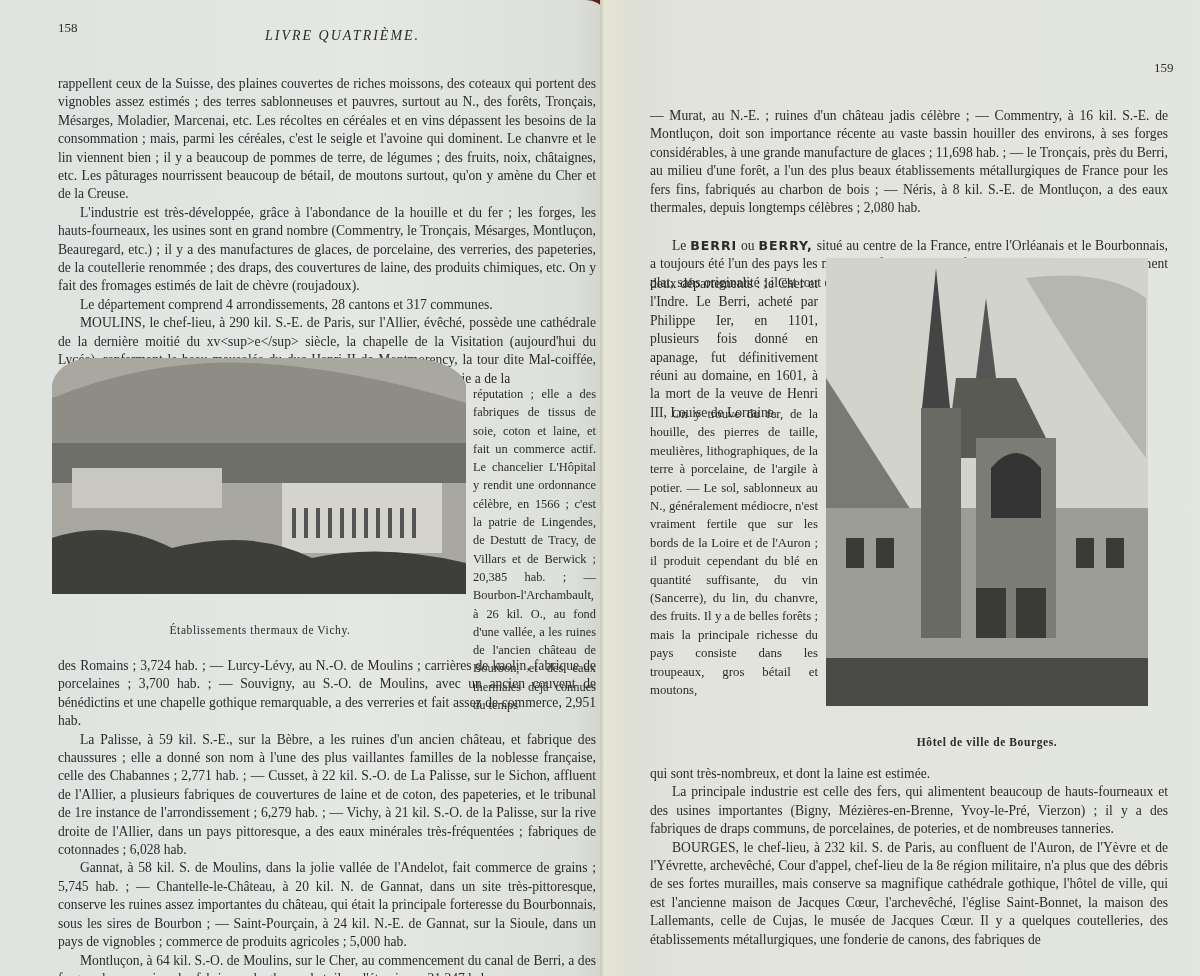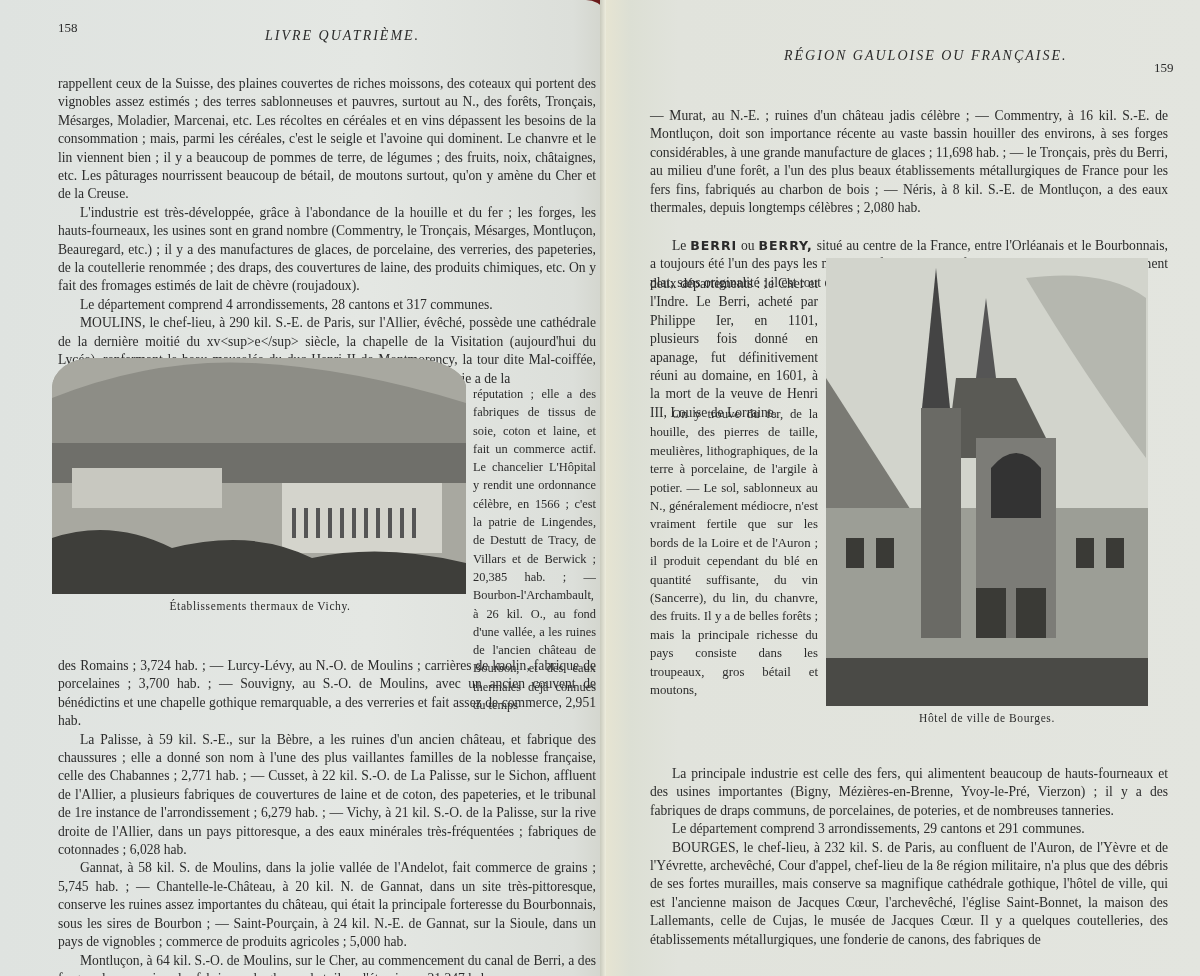--- a/index.html
+++ b/index.html
@@ -8,21 +8,21 @@
   .page.left{left:0;width:606px;background:linear-gradient(90deg,#dfe3e0 0%,#e4e7e3 60%,#dcdfda 93%,#cfd1c8 100%);border-top-right-radius:30px 40px;}
   .page.right{left:606px;width:594px;background:linear-gradient(90deg,#e6e4d2 0%,#dcdfd4 4%,#e1e3dc 12%,#e3e5df 100%);}
   .gutter{position:absolute;left:600px;top:0;width:14px;height:976px;background:linear-gradient(90deg,#c9cabd,#efeedf 45%,#d8d7c4);}
   .hdr{position:absolute;font-size:14px;letter-spacing:2px;font-style:italic;}
   .pno{position:absolute;font-size:13px;}
   .txt{position:absolute;font-size:13.6px;line-height:18.4px;text-align:justify;margin-top:25px;}
   .txt p{margin:0;}
   .txt .ind{text-indent:22px;}
   .bold{font-family:"DejaVu Sans",sans-serif;font-weight:bold;font-size:12.5px;letter-spacing:1px;}
   .illus{position:absolute;background:#9a9a92;overflow:hidden;}
-  .caption{position:absolute;font-size:11.5px;letter-spacing:0.6px;text-align:center;}
+  .caption{position:absolute;font-size:11.5px;letter-spacing:0.6px;text-align:center;margin-top:24px;}
 </style>
 </head>
 <body>
 
 <div class="page left">
   <div class="pno" style="left:58px;top:20px;">158</div>
   <div class="hdr" style="left:265px;top:28px;">LIVRE QUATRIÈME.</div>
 
   <div class="txt" style="left:58px;top:50px;width:538px;">
     <p>rappellent ceux de la Suisse, des plaines couvertes de riches moissons, des coteaux qui portent des vignobles assez estimés ; des terres sablonneuses et pauvres, surtout au N., des forêts, Tronçais, Mésarges, Moladier, Marcenai, etc. Les récoltes en céréales et en vins dépassent les besoins de la consommation ; mais, parmi les céréales, c'est le seigle et l'avoine qui dominent. Le chanvre et le lin viennent bien ; il y a beaucoup de pommes de terre, de légumes ; des fruits, noix, châtaignes, etc. Les pâturages nourrissent beaucoup de bétail, de moutons surtout, qu'on y amène du Cher et de la Creuse.</p>
@@ -62,21 +62,20 @@
     <p>des Romains ; 3,724 hab. ; — Lurcy-Lévy, au N.-O. de Moulins ; carrières de kaolin, fabrique de porcelaines ; 3,700 hab. ; — Souvigny, au S.-O. de Moulins, avec un ancien couvent de bénédictins et une chapelle gothique remarquable, a des verreries et fait assez de commerce, 2,951 hab.</p>
     <p class="ind">La Palisse, à 59 kil. S.-E., sur la Bèbre, a les ruines d'un ancien château, et fabrique des chaussures ; elle a donné son nom à l'une des plus vaillantes familles de la noblesse française, celle des Chabannes ; 2,771 hab. ; — Cusset, à 22 kil. S.-O. de La Palisse, sur le Sichon, affluent de l'Allier, a plusieurs fabriques de couvertures de laine et de coton, des papeteries, et le tribunal de 1re instance de l'arrondissement ; 6,279 hab. ; — Vichy, à 21 kil. S.-O. de la Palisse, sur la rive droite de l'Allier, dans un pays pittoresque, a des eaux minérales très-fréquentées ; fabriques de cotonnades ; 6,028 hab.</p>
     <p class="ind">Gannat, à 58 kil. S. de Moulins, dans la jolie vallée de l'Andelot, fait commerce de grains ; 5,745 hab. ; — Chantelle-le-Château, à 20 kil. N. de Gannat, dans un site très-pittoresque, conserve les ruines assez importantes du château, qui était la principale forteresse du Bourbonnais, sous les sires de Bourbon ; — Saint-Pourçain, à 24 kil. N.-E. de Gannat, sur la Sioule, dans un pays de vignobles ; commerce de produits agricoles ; 5,000 hab.</p>
     <p class="ind">Montluçon, à 64 kil. S.-O. de Moulins, sur le Cher, au commencement du canal de Berri, a des forges, des verreries, des fabriques de glaces, de toiles, d'étamines ; 21,247 hab. ;</p>
   </div>
 </div>
 
 <div class="gutter"></div>
 
 <div class="page right">
-  <div class="hdr" style="left:178px;top:48px;">RÉGION GAULOISE OU FRANÇAISE.</div>
   <div class="pno" style="left:548px;top:60px;">159</div>
 
   <div class="txt" style="left:44px;top:82px;width:518px;">
     <p>— Murat, au N.-E. ; ruines d'un château jadis célèbre ; — Commentry, à 16 kil. S.-E. de Montluçon, doit son importance récente au vaste bassin houiller des environs, à ses forges considérables, à une grande manufacture de glaces ; 11,698 hab. ; — le Tronçais, près du Berri, au milieu d'une forêt, a l'un des plus beaux établissements métallurgiques de France pour les fers fins, fabriqués au charbon de bois ; — Néris, à 8 kil. S.-E. de Montluçon, a des eaux thermales, depuis longtemps célèbres ; 2,080 hab.</p>
   </div>
 
   <div class="txt" style="left:44px;top:212px;width:518px;">
     <p class="ind"><span>Le</span> <span class="bold">BERRI</span> <span>ou</span> <span class="bold">BERRY,</span> <span>situé au centre de la France, entre l'Orléanais et le Bourbonnais, a toujours été l'un des pays les moins actifs, les moins influents de France. Il est généralement plat, sans originalité ; il est tout entier dans le bassin de la Loire et a formé</span></p>
   </div>
 
@@ -102,20 +101,20 @@
         <rect x="20" y="280" width="18" height="30"></rect>
           <rect x="50" y="280" width="18" height="30"></rect>
           <rect x="250" y="280" width="18" height="30"></rect>
           <rect x="280" y="280" width="18" height="30"></rect>
         <rect x="150" y="330" width="30" height="50"></rect>
           <rect x="190" y="330" width="30" height="50"></rect>
       </g>
       <rect x="0" y="400" width="322" height="48" fill="#4a4a46"></rect>
     </svg>
   </div>
-  <div class="caption" style="left:220px;top:712px;width:322px;">Hôtel de ville de Bourges.</div>
+  <div class="caption" style="left:220px;top:712px;width:322px;font-weight:bold;">Hôtel de ville de Bourges.</div>
 
   <div class="txt" style="left:44px;top:740px;width:518px;">
+    <p>qui sont très-nombreux, et dont la laine est estimée.</p>
     <p class="ind">La principale industrie est celle des fers, qui alimentent beaucoup de hauts-fourneaux et des usines importantes (Bigny, Mézières-en-Brenne, Yvoy-le-Pré, Vierzon) ; il y a des fabriques de draps communs, de porcelaines, de poteries, et de nombreuses tanneries.</p>
-    <p class="ind">Le département comprend 3 arrondissements, 29 cantons et 291 communes.</p>
     <p class="ind">BOURGES, le chef-lieu, à 232 kil. S. de Paris, au confluent de l'Auron, de l'Yèvre et de l'Yévrette, archevêché, Cour d'appel, chef-lieu de la 8e région militaire, n'a plus que des débris de ses fortes murailles, mais conserve sa magnifique cathédrale gothique, l'hôtel de ville, qui est l'ancienne maison de Jacques Cœur, l'archevêché, l'église Saint-Bonnet, la maison des Lallemants, celle de Cujas, le musée de Jacques Cœur. Il y a quelques coutelleries, des établissements métallurgiques, une fonderie de canons, des fabriques de</p>
   </div>
 </div>
 
 </body></html>

